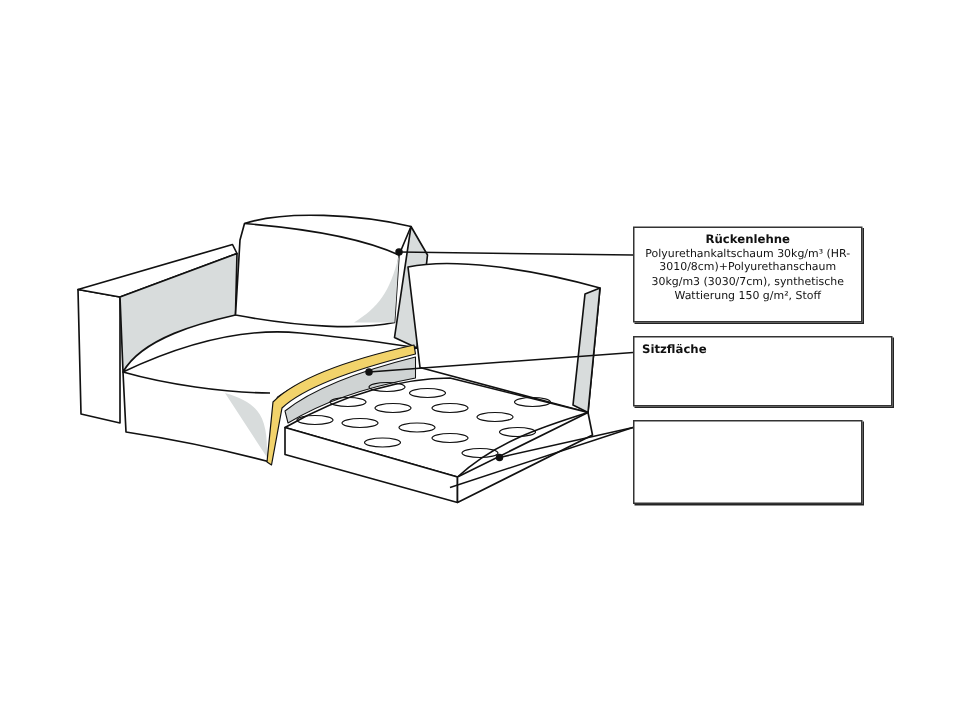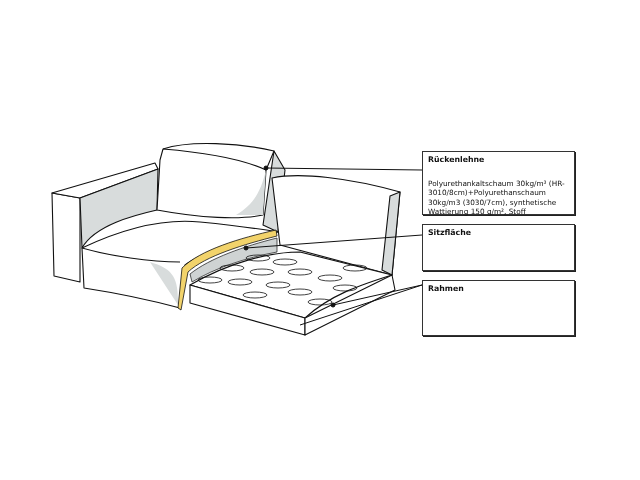--- a/index.html
+++ b/index.html
@@ -10,21 +10,21 @@
       border: 1px solid #333;
       background: #fff;
       box-shadow: 1px 1px 0 #222;
       padding: 3px 5px;
       box-sizing: border-box;
       font-size: 7.3px;
       line-height: 9.2px;
       color: #111;
     }
     .callout .title { font-weight: bold; font-size: 7.8px; display: block; }
-    .callout .body { display: block; margin-top: 15px; }
+    .callout .body { display: block; }
   </style>
 </head>
 <body>
 
 <svg id="drawing" viewBox="0 0 640 480" xmlns="http://www.w3.org/2000/svg">
   <g fill="none" stroke="#111" stroke-width="1.1" stroke-linejoin="round">
 
     <path d="M52,193 L80,198 L80,282 L54,276 Z" fill="#fff"></path>
 
     <path d="M52,193 L155,163 L158,169 L80,198 Z" fill="#fff"></path>
@@ -80,24 +80,23 @@
     <line x1="266" y1="168" x2="422" y2="170"></line>
     <circle cx="266" cy="168" r="2"></circle>
     <line x1="246" y1="248" x2="422" y2="235"></line>
     <circle cx="246" cy="248" r="2"></circle>
     <line x1="333" y1="305" x2="422" y2="285"></line>
     <line x1="300" y1="325" x2="422" y2="285"></line>
     <circle cx="333" cy="305" r="2"></circle>
   </g>
 </svg>
 
-<div class="callout" style="left:422px; top:151px; width:153px; height:64px;">
+<div class="callout" style="left:422px; top:151px; width:153px; height:64px;text-align:center;">
   <span class="title">Rückenlehne</span>
   <span class="body">Polyurethankaltschaum 30kg/m³ (HR-3010/8cm)+Polyurethanschaum 30kg/m3 (3030/7cm), synthetische Wattierung 150 g/m², Stoff</span>
 </div>
 
-<div class="callout" style="left:422px; top:224px; width:153px; height:47px;">
+<div class="callout" style="left:422px; top:224px; width:173px; height:47px;">
   <span class="title">Sitzfläche</span>
 </div>
 
 <div class="callout" style="left:422px; top:280px; width:153px; height:56px;">
-  <span class="title">Rahmen</span>
 </div>
 
 </body></html>

